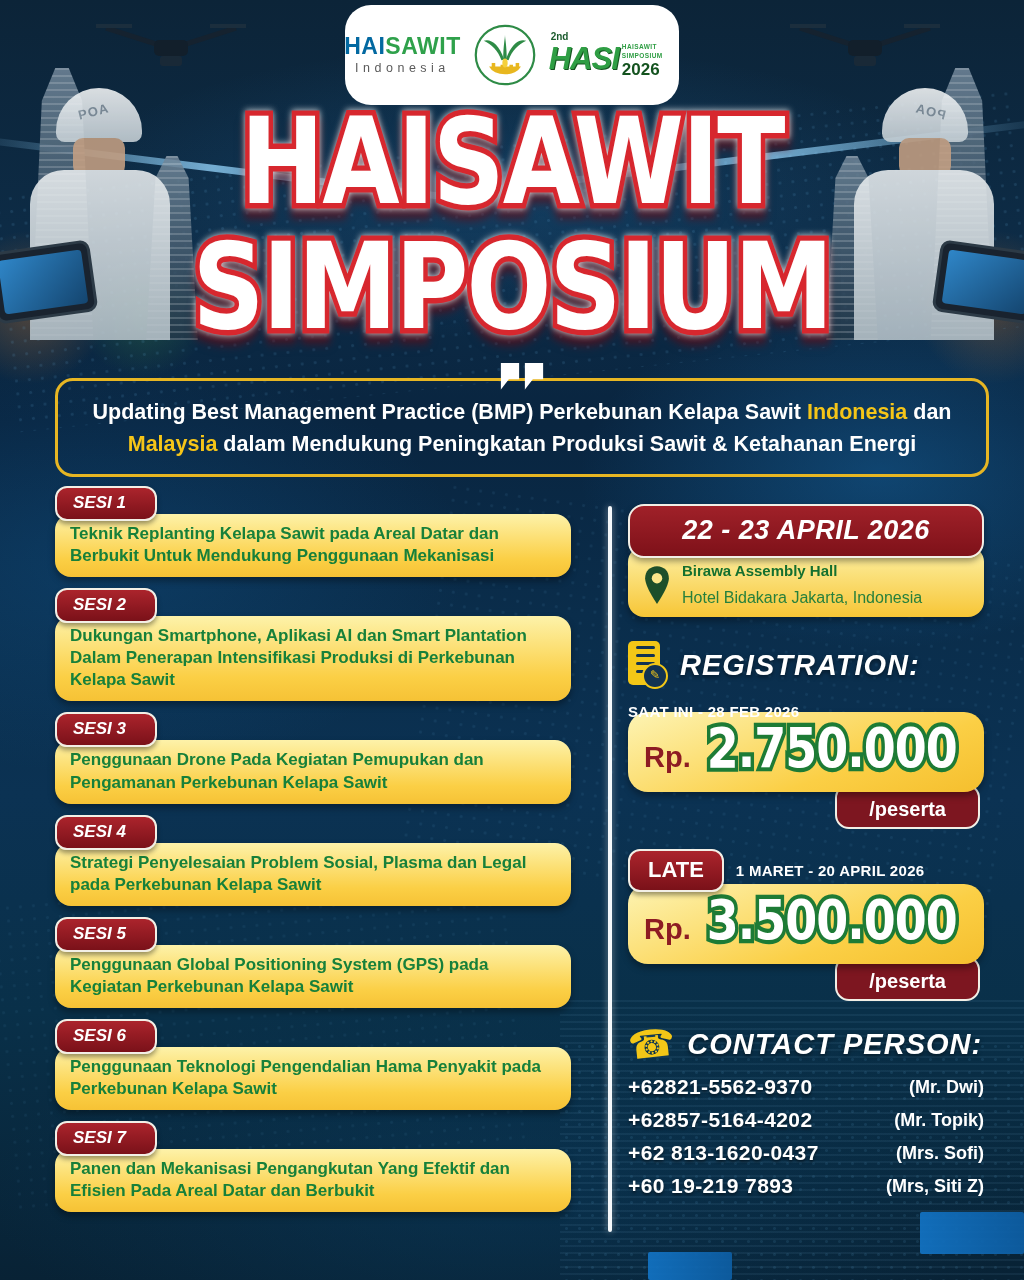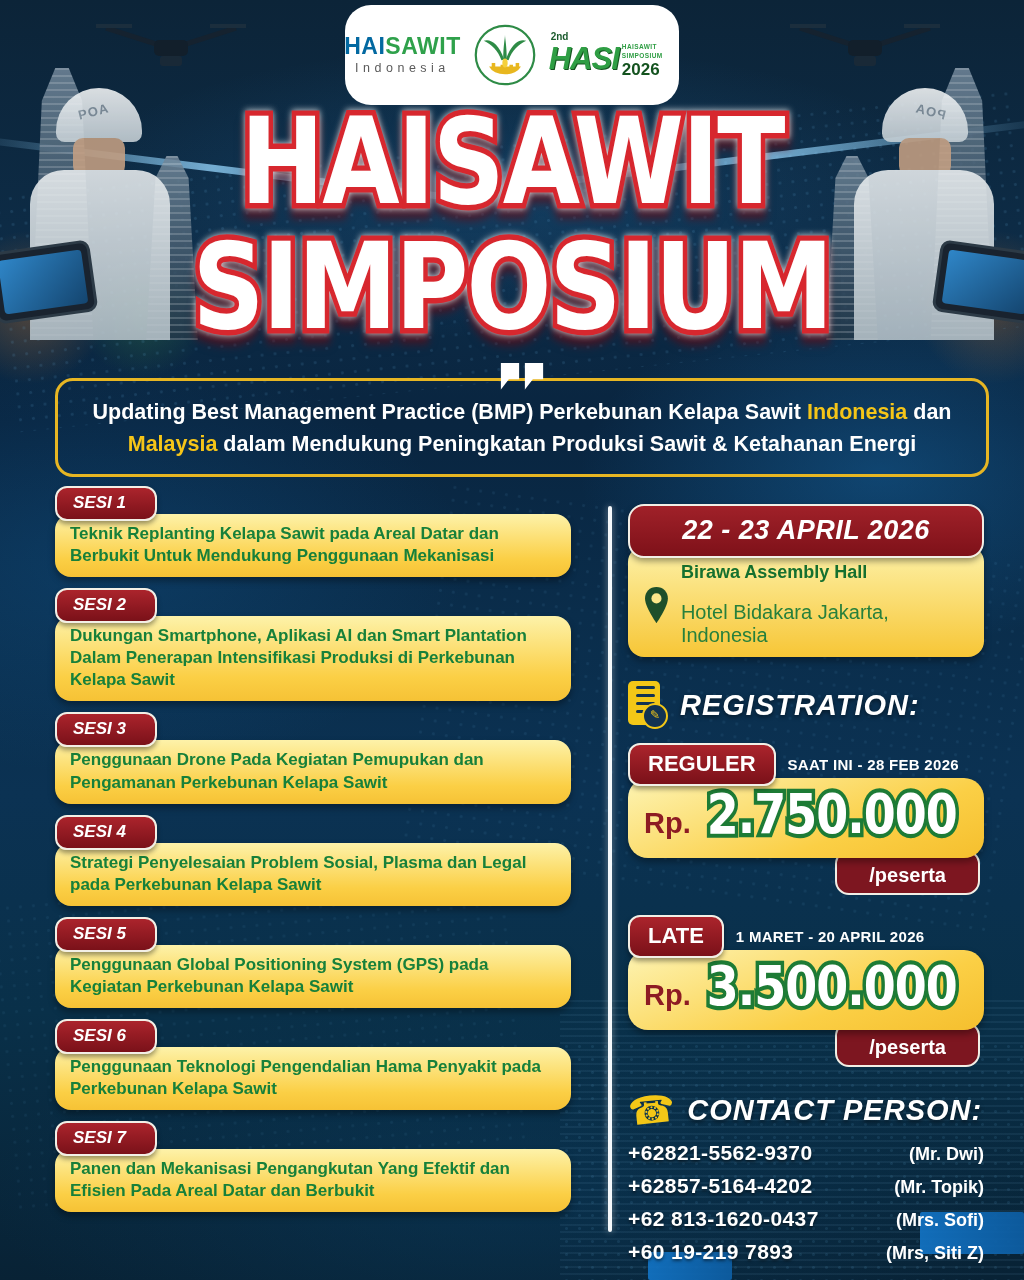--- a/index.html
+++ b/index.html
@@ -108,22 +108,22 @@
     background:#f4f8fb;box-shadow:0 0 7px rgba(255,255,255,.45);z-index:5;}
   
   .info{position:absolute;left:628px;top:504px;width:356px;z-index:5;}
   .date-badge{position:relative;z-index:2;background:linear-gradient(180deg,#a02129,#7e1119);
     border:2px solid #f2efe6;border-radius:16px;padding:9px 0 10px;text-align:center;
     color:#fff;font-style:italic;font-weight:bold;font-size:27px;letter-spacing:.5px;
     box-shadow:0 3px 6px rgba(0,0,0,.4);}
   .venue-box{position:relative;z-index:1;margin-top:-12px;border-radius:16px;
     padding:16px 14px 10px;display:flex;align-items:center;gap:10px;
     background:linear-gradient(180deg,#fdf2a9,#f7c636);box-shadow:0 4px 7px rgba(0,0,0,.35);}
-  .venue-text .vn{font-weight:bold;font-size:18px;color:#15702f;}
-  .venue-text .va{font-size:20px;color:#27803c;margin-top:18px;}
+  .venue-text .vn{font-weight:bold;font-size:15px;color:#15702f;}
+  .venue-text .va{font-size:16px;color:#27803c;margin-top:10px;}
   .reg-heading,.contact-heading{display:flex;align-items:center;gap:12px;margin-top:24px;}
   .heading-text{color:#fff;font-style:italic;font-weight:bold;font-size:29px;letter-spacing:1px;
     text-shadow:0 2px 4px rgba(0,0,0,.5);}
   .reg-icon{position:relative;width:40px;height:48px;flex:0 0 auto;}
   .reg-icon .doc{position:absolute;left:0;top:0;width:32px;height:44px;background:#f3c717;border-radius:5px;}
   .reg-icon .doc i{display:block;height:3px;background:#123352;margin:5px 5px 0 8px;border-radius:2px;}
   .reg-icon .pen{position:absolute;right:0;bottom:0;width:22px;height:22px;border-radius:50%;
     background:#123352;border:2px solid #f3c717;color:#f3c717;font-size:12px;line-height:21px;text-align:center;}
   .tier-row{display:flex;align-items:center;gap:12px;margin-top:14px;position:relative;z-index:2;}
   .tier-label{background:linear-gradient(180deg,#ab242c,#7a1119);border:2px solid #f2efe6;
@@ -138,21 +138,21 @@
   .price-value{display:inline-block;font-family:"DejaVu Sans",sans-serif;font-weight:bold;
     font-size:46px;letter-spacing:-1px;color:#fff;
     -webkit-text-stroke:7px #1d7b35;paint-order:stroke fill;
     transform:scaleY(1.2);transform-origin:bottom;}
   .peserta-row{display:flex;justify-content:flex-end;margin-top:-8px;position:relative;z-index:0;}
   .peserta-tab{background:#7d1620;border:2px solid #f2efe6;border-radius:14px;
     padding:12px 32px 6px;margin-right:4px;color:#fff;font-weight:bold;font-size:20px;}
   .phone-icon{font-family:"DejaVu Sans",sans-serif;font-size:38px;color:#f3c717;
     transform:rotate(-6deg);line-height:1;}
   .contacts{margin-top:12px;}
-  .contact-row{display:flex;justify-content:space-between;align-items:flex-end;margin-top:9px;}
+  .contact-row{display:flex;justify-content:space-between;align-items:center;margin-top:9px;}
   .contact-phone{color:#fff;font-weight:bold;font-size:21px;letter-spacing:.4px;
     text-shadow:0 2px 3px rgba(0,0,0,.5);}
   .contact-name{color:#fff;font-weight:bold;font-size:18px;}
 </style>
 </head>
 <body>
 
 <div class="poster">
 
   <div class="bg-fx"></div>
@@ -304,21 +304,20 @@
             <i></i>
             <i></i>
             <i></i>
           </div>
         <div class="pen">✎</div>
       </div>
       <div class="heading-text">REGISTRATION:</div>
     </div>
 
     <div class="tier-row">
-      <div class="tier-label">REGULER</div>
       <div class="tier-period">SAAT INI - 28 FEB 2026</div>
     </div>
     <div class="price-box">
       <span class="currency">Rp.</span>
       <span class="price-value">2.750.000</span>
     </div>
     <div class="peserta-row">
       <div class="peserta-tab">/peserta</div>
     </div>
 

